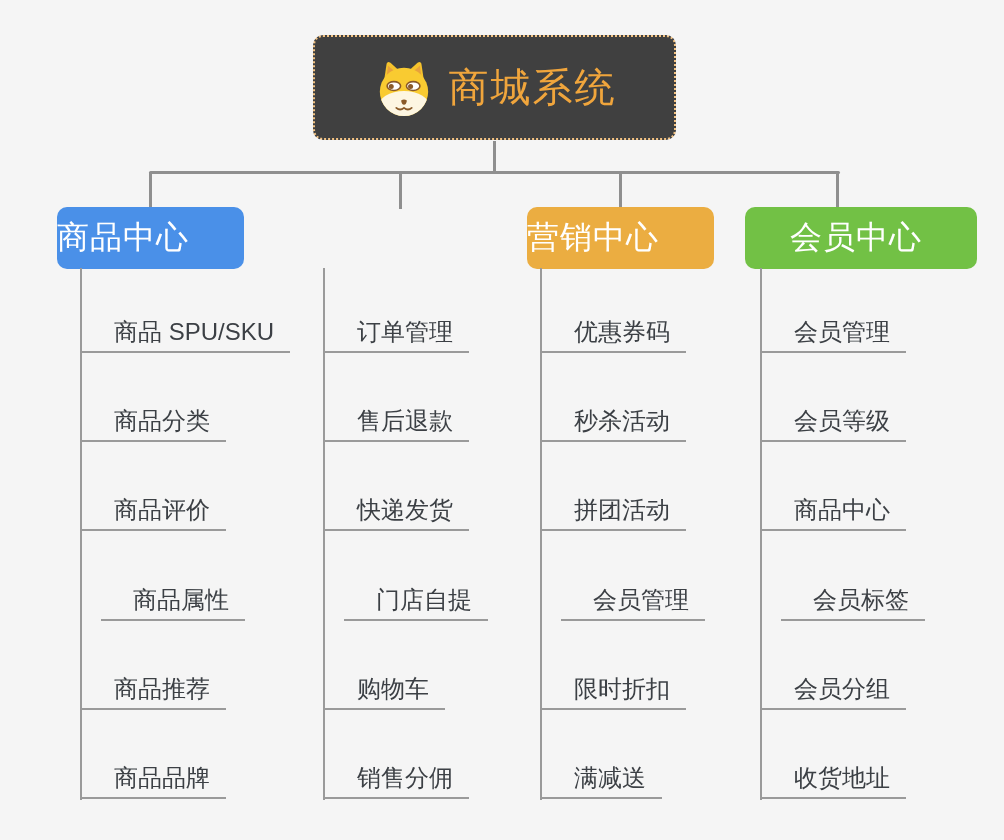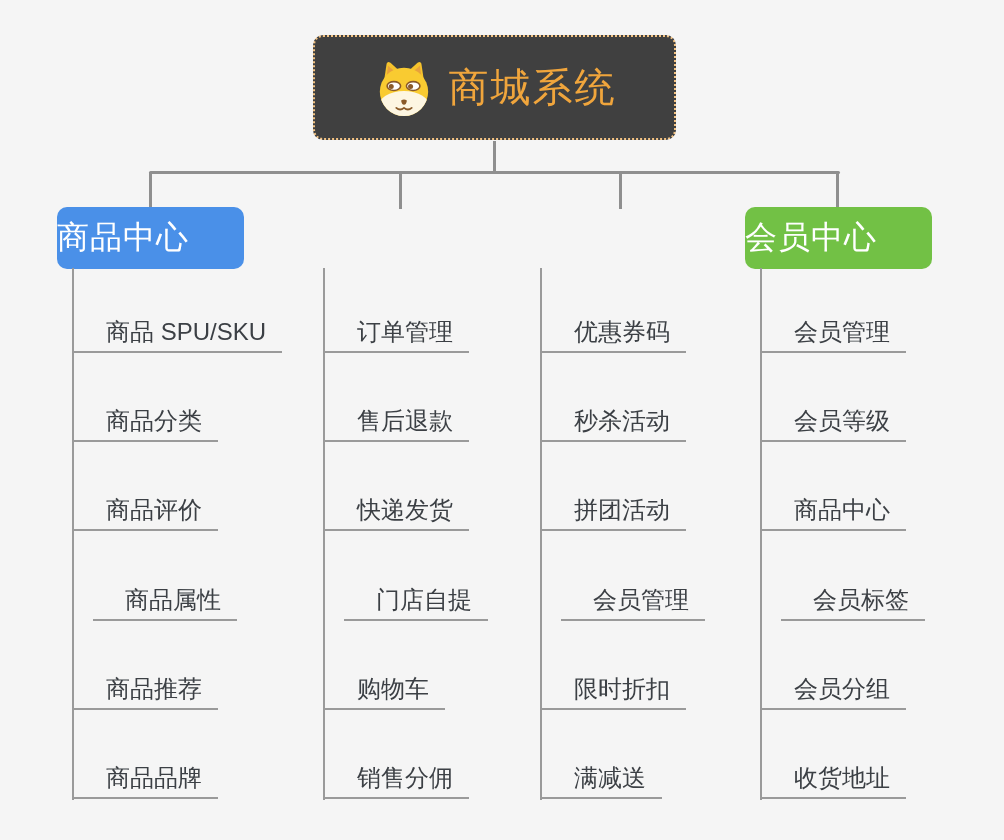--- a/index.html
+++ b/index.html
@@ -50,29 +50,29 @@
     border-radius:10px;
     color:#ffffff;
     font-size:32px;
     display:flex;align-items:center;justify-content:flex-start;
     letter-spacing:1px;
     white-space:nowrap;
   }
   .branch-1{left:57px;}
   .branch-2{left:307px;}
   .branch-3{left:527px;}
-  .branch-4{left:745px;}
+  .branch-4{left:745px;padding-left:45px;}
 
   
   .leaf-column{
     position:absolute;
     top:268px;height:532px;width:0;
     border-left:2px solid #9a9a9a;
   }
-  .col-1{left:72px;}
+  .col-1{left:80px;}
   .col-2{left:323px;}
   .col-3{left:540px;}
   .col-4{left:760px;}
   .leaf{
     position:absolute;left:0;
     padding:0 16px 0 32px;
     line-height:38px;
     font-size:24px;
     color:#3c4045;
     border-bottom:2px solid #9a9a9a;
@@ -122,20 +122,23 @@
   <div class="conn conn-root-stub"></div>
   <div class="conn conn-hline"></div>
   <div class="conn conn-drop conn-drop-1"></div>
   <div class="conn conn-drop conn-drop-2"></div>
   <div class="conn conn-drop conn-drop-3"></div>
   <div class="conn conn-drop conn-drop-4"></div>
 
   <div class="branch-node branch-1" style="background: rgb(74, 144, 232);">
     <span>商品中心</span>
   </div>
+  <div class="branch-node branch-3" style="background: rgb(235, 173, 65);">
+    <span>营销中心</span>
+  </div>
   <div class="branch-node branch-4" style="background: rgb(114, 193, 69);">
     <span>会员中心</span>
   </div>
 
   <div class="leaf-column col-1">
     <div class="leaf leaf-r1">商品 SPU/SKU</div>
     <div class="leaf leaf-r2">商品分类</div>
     <div class="leaf leaf-r3">商品评价</div>
     <div class="leaf leaf-r4">商品属性</div>
     <div class="leaf leaf-r5">商品推荐</div>

